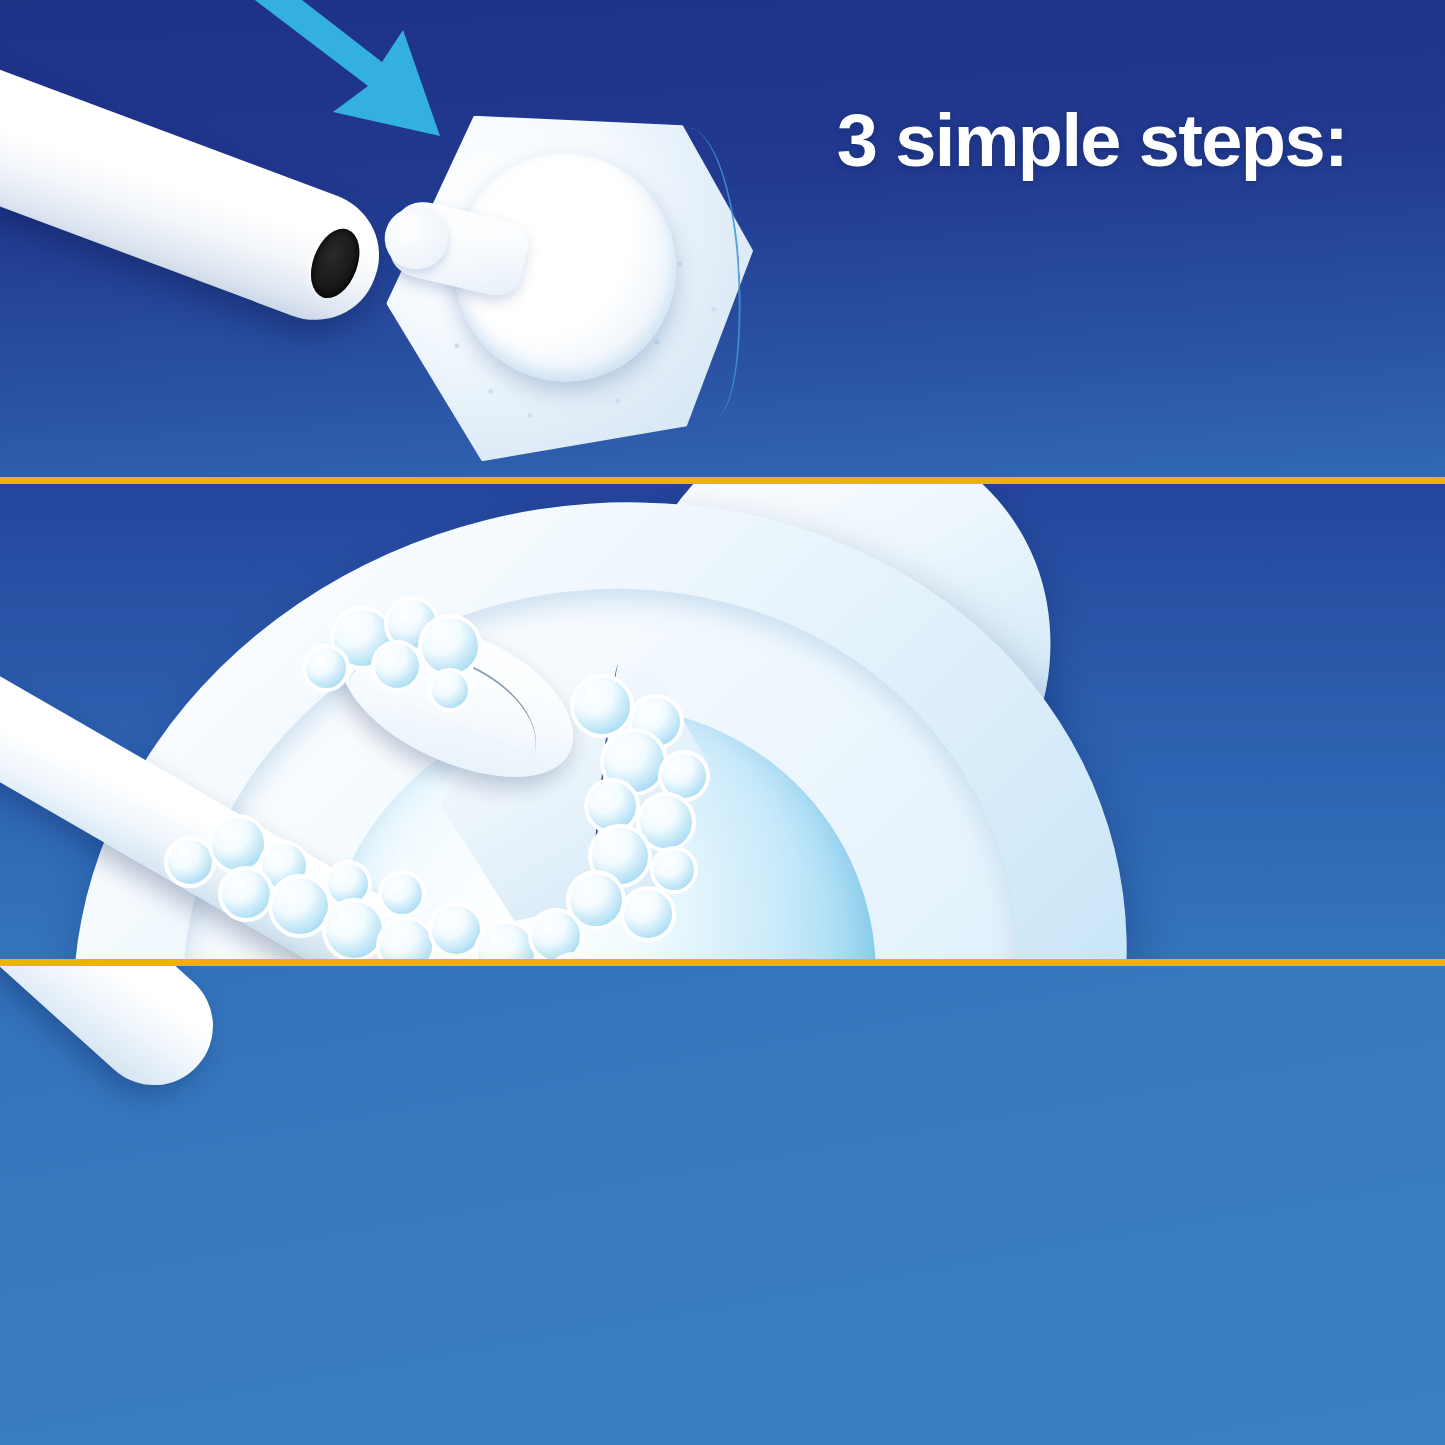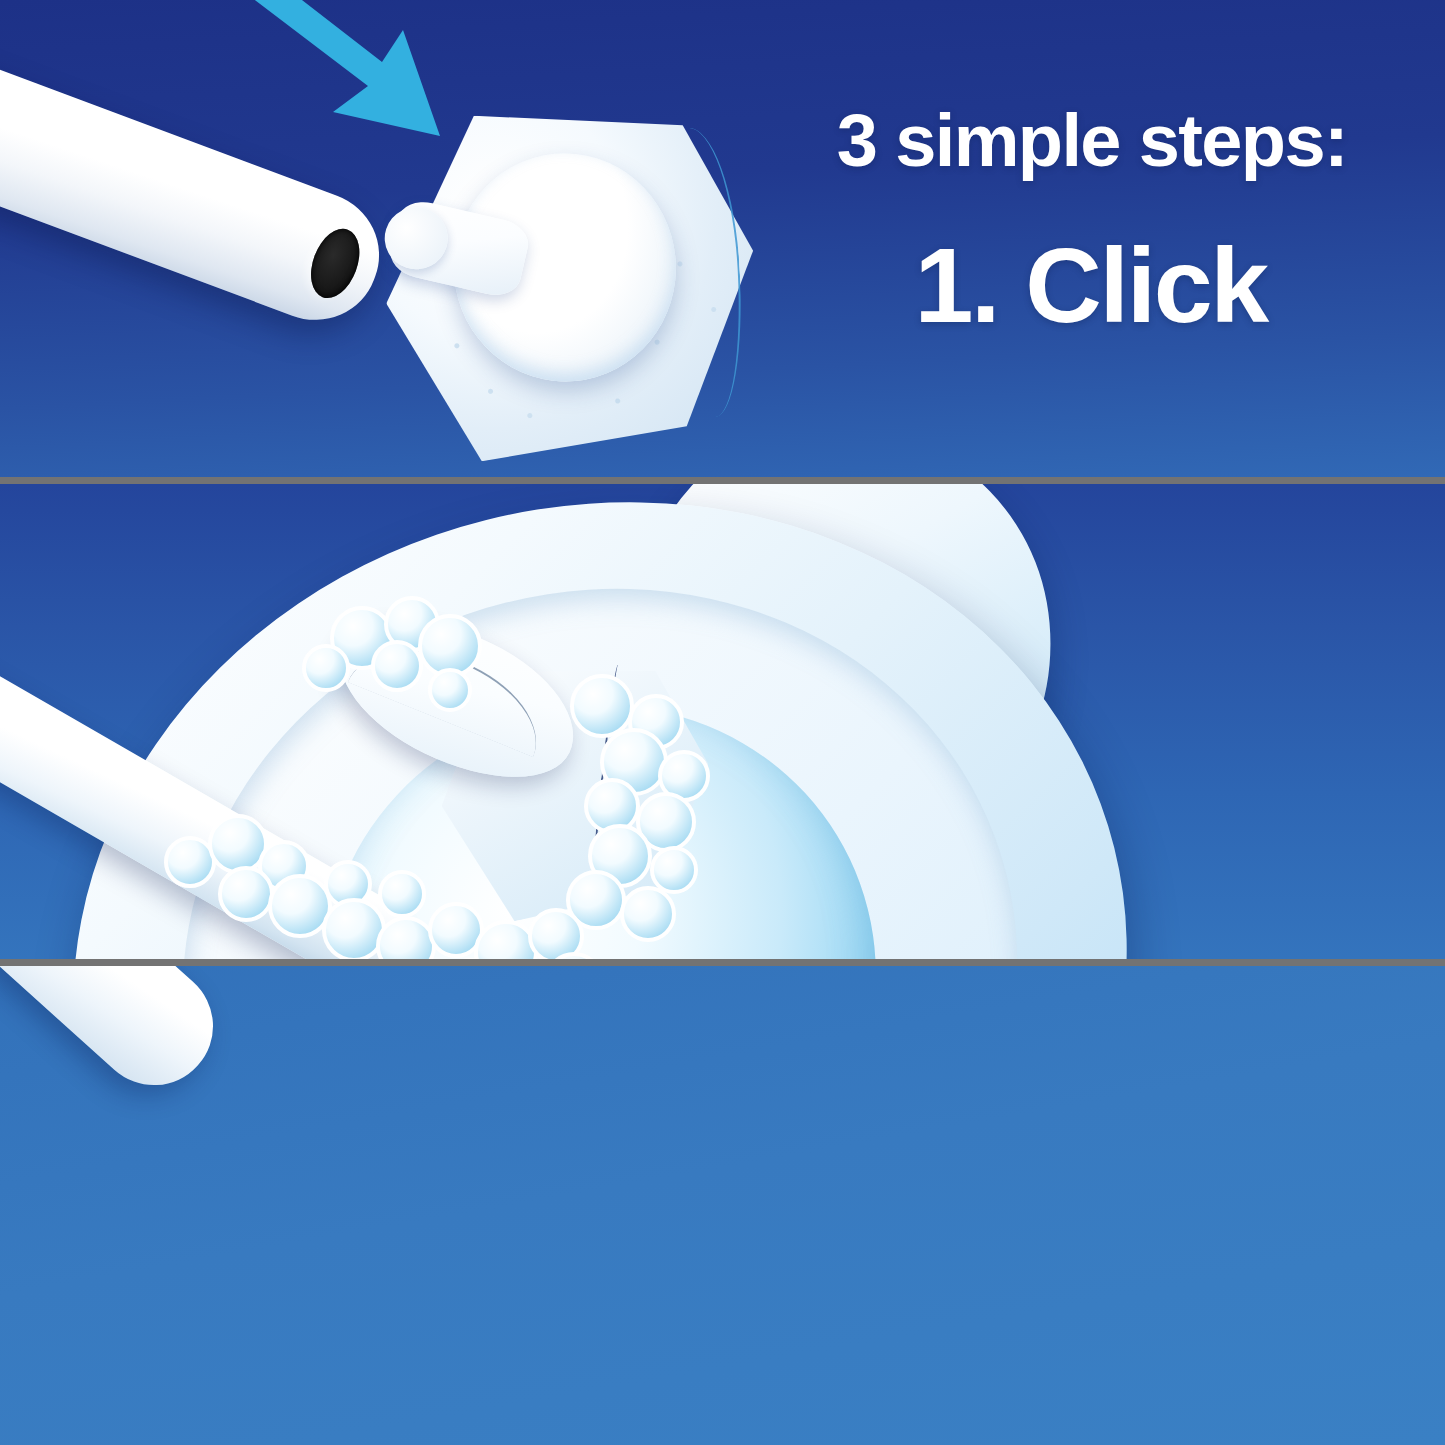--- a/index.html
+++ b/index.html
@@ -3,21 +3,21 @@
 <meta charset="utf-8">
 <title>3 simple steps</title>
 <style>
   html,body{margin:0;padding:0;background:#fff;}
   body{font-family:"Liberation Sans","DejaVu Sans",sans-serif;}
 
   .stage{
     position:relative;
     width:1445px;height:1445px;
     overflow:hidden;
-    background:#737373;
+    background:#eab308;
   }
 
   
   .panel{position:absolute;left:0;width:1445px;overflow:hidden;}
 
   #panel-click{
     top:0;height:477px;
     background:linear-gradient(177deg,#1d3187 0%,#21398f 38%,#2a53a4 74%,#3169b6 100%);
   }
   #panel-swish{
@@ -244,21 +244,20 @@
     <div id="puck">
       <div class="hex-body"></div>
       <div class="hex-speckle"></div>
       <div class="hex-edge"></div>
       <div class="puck-cap"></div>
       <div class="puck-stem"></div>
       <div class="puck-knob"></div>
     </div>
 
     <div class="copy" id="headline">3 simple steps:</div>
-    <div class="copy" id="step-1">1. Click</div>
   </section>
 
   <section class="panel" id="panel-swish">
 
     <div id="toilet-tank"></div>
     <div id="toilet-neck"></div>
 
     <div id="bowl-outer">
       <div id="bowl-rim">
         <div id="bowl-water"></div>

